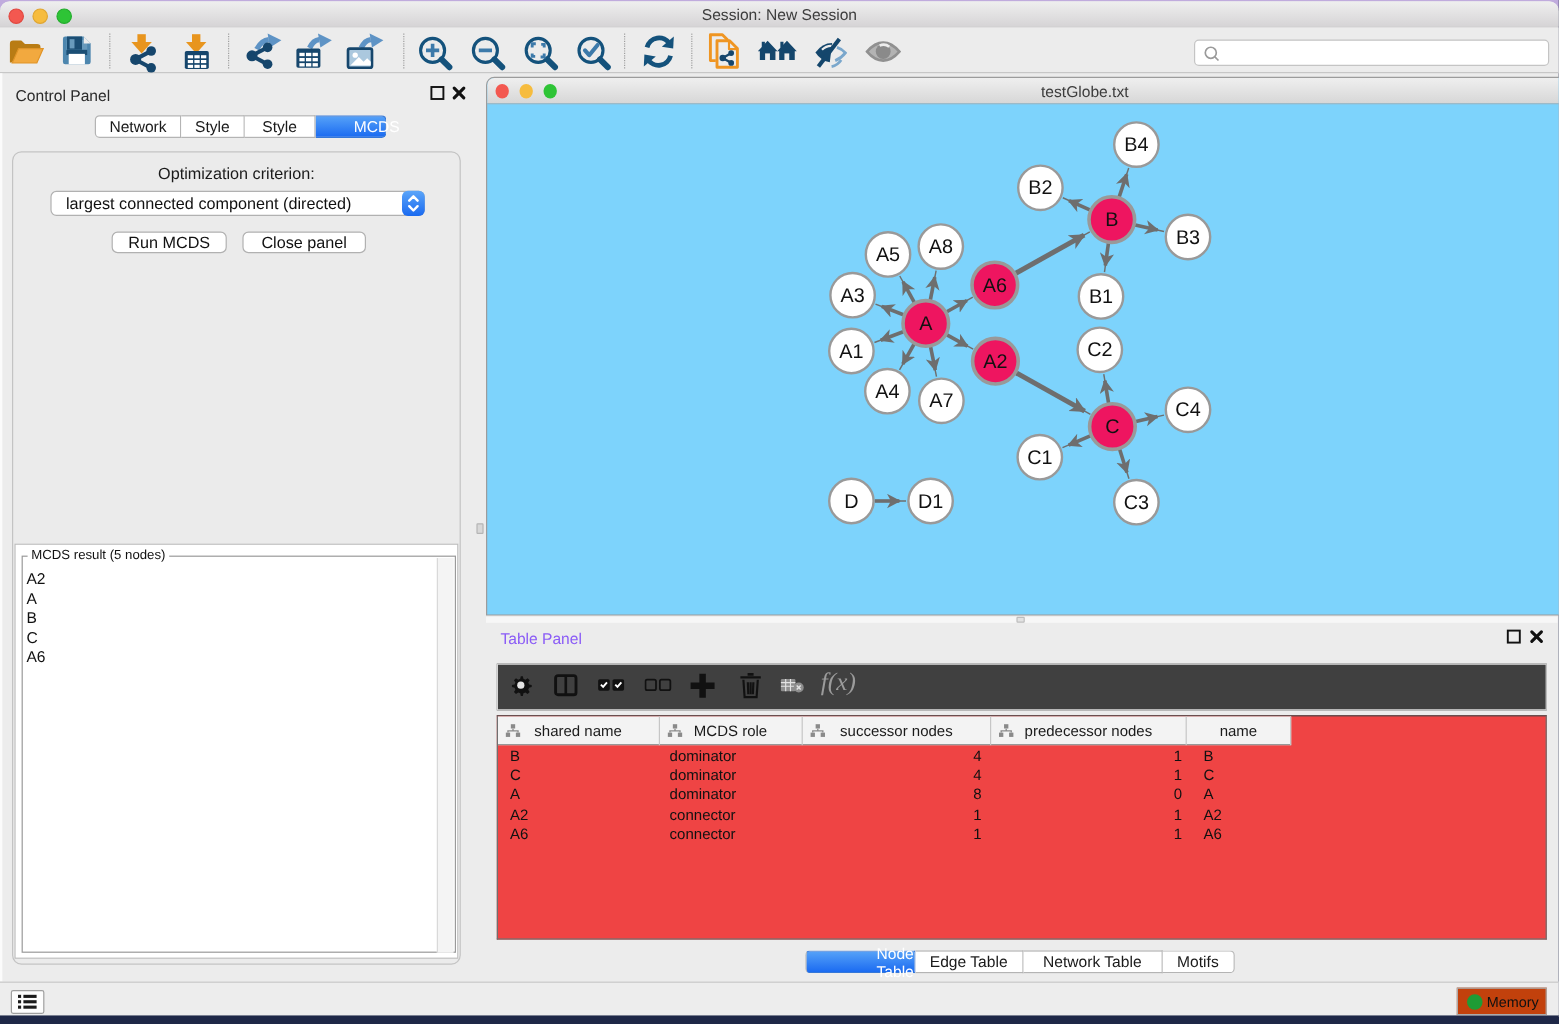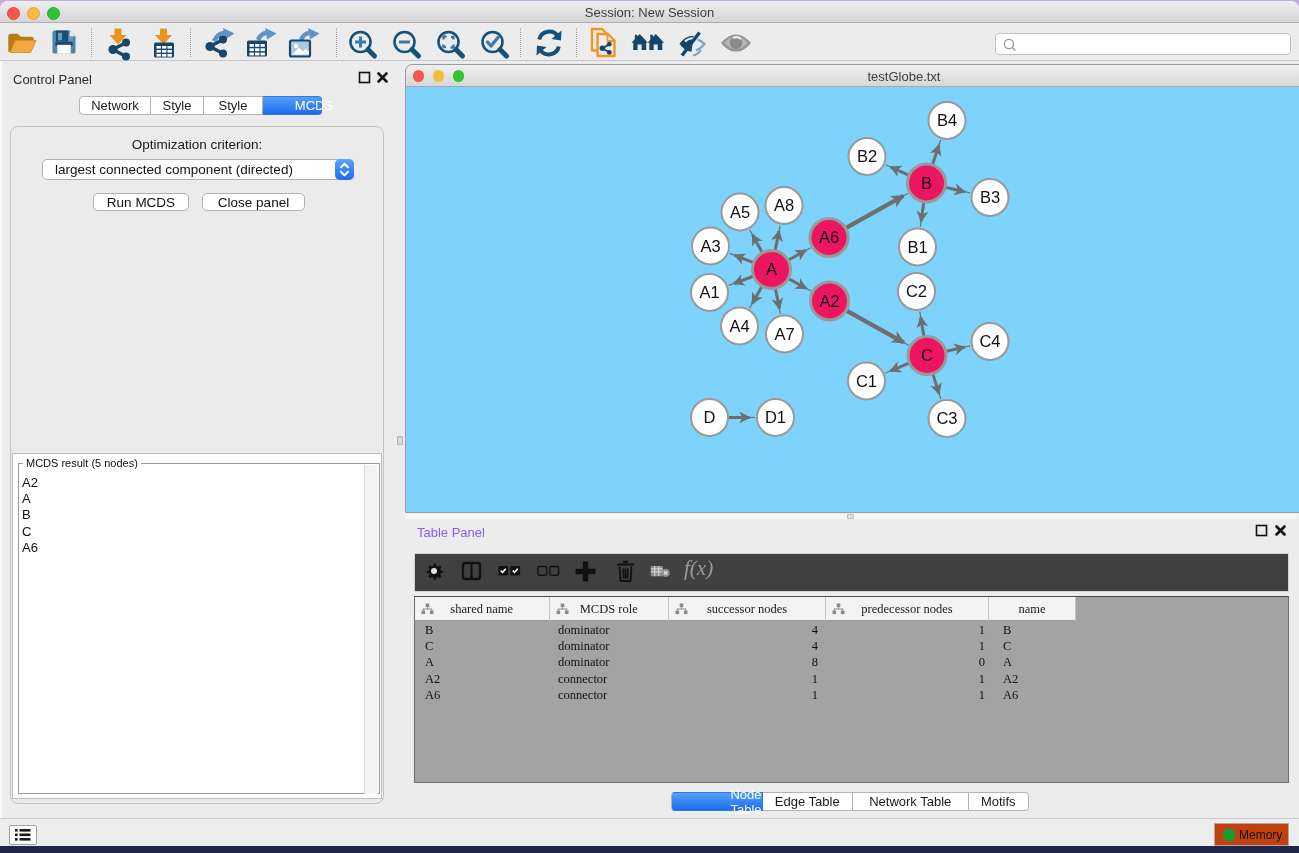--- a/index.html
+++ b/index.html
@@ -40,21 +40,21 @@
 
 #gwin { top:63px; left:405px; width:998px; height:449px; background:#7dd3fc; border:1px solid #9c9c9c; border-radius:7px 7px 0 0; }
 #gtitle { position:absolute; top:0; left:0; width:100%; height:22px; background:linear-gradient(#efefef,#d7d7d7); border-bottom:1px solid #a9a9a9; border-radius:6px 6px 0 0; }
 .gl { position:absolute; width:11.5px; height:11.5px; border-radius:50%; top:5px; }
 #gtitle .t { position:absolute; top:4px; width:100%; text-align:center; font-size:13px; color:#3c3c3c; }
 #graph { position:absolute; top:23px; left:-1px; }
 #grip { position:absolute; right:1px; bottom:1px; width:13px; height:13px; }
 
 #tp-title { top:524px; left:417px; font-size:13px; color:#8b5cf6; }
 #tp-toolbar { top:552px; left:414px; width:875px; height:39px; background:#404040; border:1px solid #d4d4d4; }
-#tp-table { top:595px; left:414px; width:875px; height:187px; background:#a3a3a3; border:1px solid #6f6f6f; border-top:1.5px solid #4a4a4a;font-family:Liberation Serif, serif; }
+#tp-table { top:595px; left:414px; width:875px; height:187px; background:#ef4444; border:1px solid #6f6f6f; border-top:1.5px solid #4a4a4a; }
 #tp-header { position:absolute; top:0; left:0; height:24px; background:#f3f3f3; border-bottom:1px solid #989898; width:661px; }
 .hcell { position:absolute; top:0; height:24px; border-right:1px solid #c6c6c6; font-size:12.5px; color:#1a1a1a; }
 .hcell .txt { position:absolute; top:5px; width:100%; text-align:center; }
 .hicon { position:absolute; left:6px; top:6px; }
 .trow { position:absolute; font-size:12.5px; color:#111; }
 
 #statusbar { top:817px; left:0; width:1299px; height:29px; background:#ededed; border-top:1px solid #c9c9c9; }
 #memory { top:822px; left:1214px; width:75px; height:23px; background:#c2410c; border:1px solid #ababab; font-size:12px; color:#111; }
 #listbtn { top:824px; left:9px; width:28px; height:20px; background:#fdfdfd; border:1px solid #9f9f9f; border-radius:2px; }
 </style>

